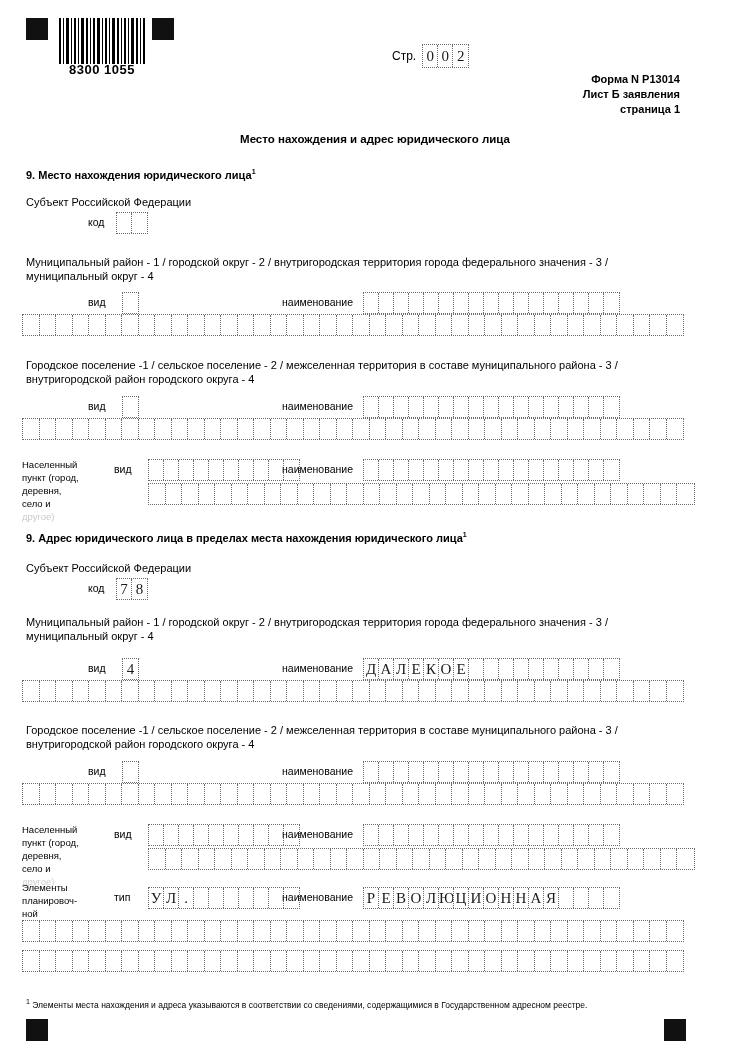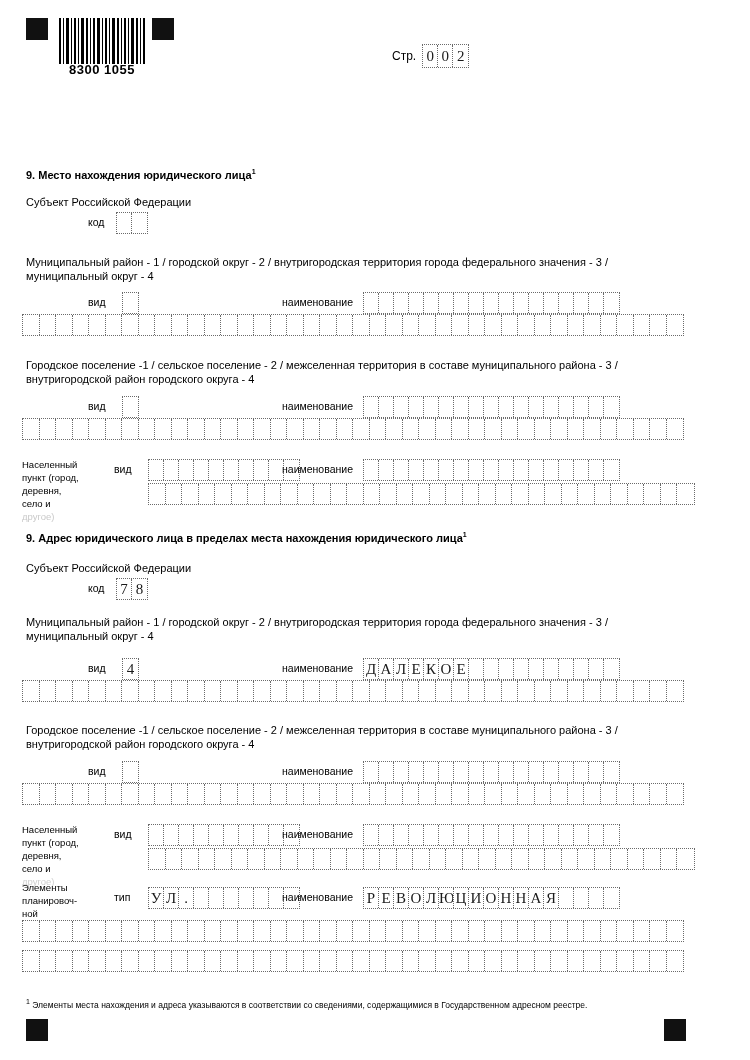--- a/index.html
+++ b/index.html
@@ -190,21 +190,27 @@
 
   <div class="page-no">
     <span class="lbl">Стр.</span>
     <div class="cells tall" style="position:relative;">
       <div class="cell">0</div>
       <div class="cell">0</div>
       <div class="cell">2</div>
     </div>
   </div>
 
-
+  <div class="form-id">
+    <div>Форма N Р13014</div>
+    <div>Лист Б заявления</div>
+    <div>страница 1</div>
+  </div>
+
+  <div class="doc-title">Место нахождения и адрес юридического лица</div>
 
   <div class="t b" style="left:26px; top:168px;"><span>9. Место нахождения юридического лица</span><sup>1</sup></div>
 
   <div class="t" style="left:26px; top:195px;">Субъект Российской Федерации</div>
   <div class="fl" style="left:88px; top:212px;">код</div>
   <div class="cells" style="left:116px; top:212px;">
     <div class="cell"></div>
     <div class="cell"></div>
   </div>
 

